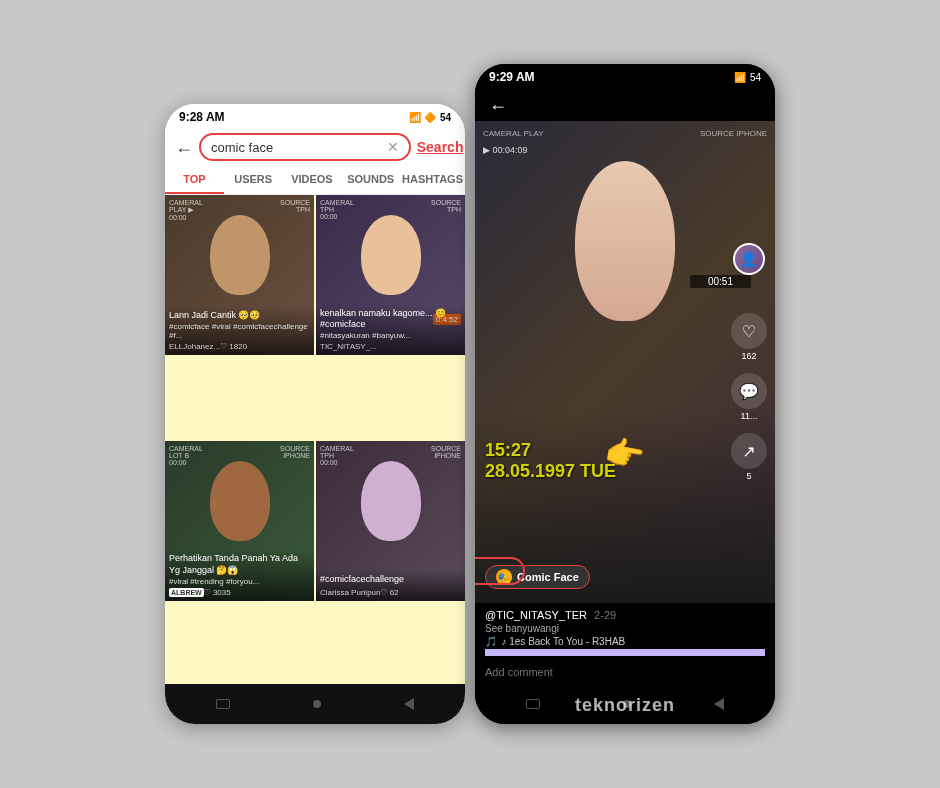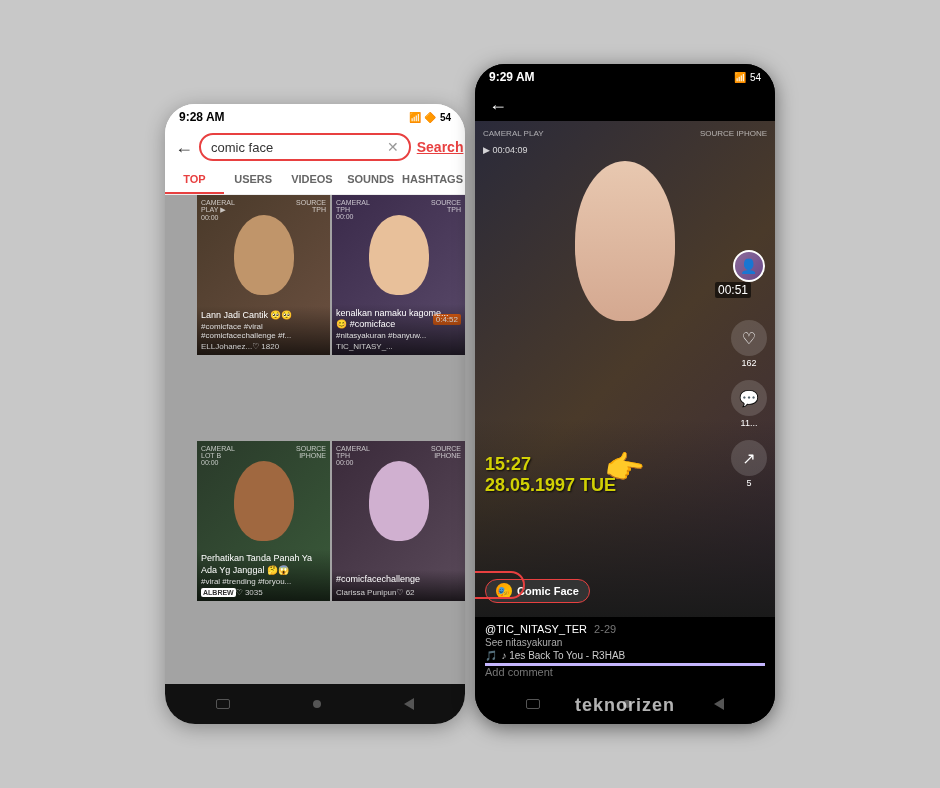--- a/index.html
+++ b/index.html
@@ -98,26 +98,25 @@
       color: #666;
       cursor: pointer;
     }
     .tab-item.active {
       color: #e84040;
       border-bottom: 2px solid #e84040;
     }
 
     .video-grid {
       flex: 1;
-      background: #a3a3a3;
+      background: #fef9c3;
       display: grid;
       grid-template-columns: 1fr 1fr;
       gap: 2px;
       overflow: hidden;
-      padding-left: 32px;
     }
     .video-thumb {
       position: relative;
       background: #333;
       overflow: hidden;
     }
     .video-thumb .overlay {
       position: absolute;
       bottom: 0;
       left: 0;
@@ -398,22 +397,22 @@
       display: flex;
       align-items: center;
       gap: 4px;
       font-size: 10px;
       color: #ccc;
       margin: 2px 0;
     }
     .add-comment-row {
       display: flex;
       align-items: center;
-      border-top: 3px solid #c4b5fd;
-      padding-top: 0;
+      border-top: 7px solid #c4b5fd;
+      padding-top: 10px;
       margin-top: 2px;
     }
     .add-comment-input {
       background: transparent;
       border: none;
       color: #777;
       font-size: 11px;
       flex: 1;
       outline: none;
     }
@@ -621,21 +620,21 @@
 
       <div class="video-date-overlay">
         <div>15:27</div>
         <div>28.05.1997 TUE</div>
       </div>
 
       <div class="right-sidebar">
         <div class="profile-mini">👤</div>
 
         <div style="position:relative;margin-top:6px;">
-          <span style="position:absolute;top:-18px;right:-2px;background:rgba(0,0,0,0.6);color:#fff;font-size:12px;padding:1px 3px;border-radius:2px;">00:51</span>
+          <span style="position:absolute;top:-18px;right:-2px;background:rgba(0,0,0,0.6);color:#fff;font-size:10px;padding:1px 18px;border-radius:2px;">00:51</span>
         </div>
 
         <div class="sidebar-icon-btn" style="margin-top:8px;">
           <div class="icon-circle">♡</div>
           <span class="icon-label">162</span>
         </div>
 
         <div class="sidebar-icon-btn">
           <div class="icon-circle">💬</div>
           <span class="icon-label">11...</span>
@@ -660,21 +659,21 @@
       <div class="hand-arrow-annotation">
         <span class="hand-emoji">👉</span>
       </div>
     </div>
 
     <div class="bottom-panel">
       <div class="user-info-row">
         <span>@TIC_NITASY_TER</span>
         <span style="color:#777;margin-left:4px;">2-29</span>
       </div>
-      <div class="see-translation">See nitasyakuran</div>
+      <div class="see-translation">See banyuwangi</div>
       <div class="music-row">
         <span>🎵</span>
         <span>♪ 1es Back To You - R3HAB</span>
       </div>
       <div class="add-comment-row">
         <input class="add-comment-input" type="text" readonly="" placeholder="Add comment" style="">
       </div>
     </div>
 
     <div class="phone-bottom-bar" style="background:#000;">

